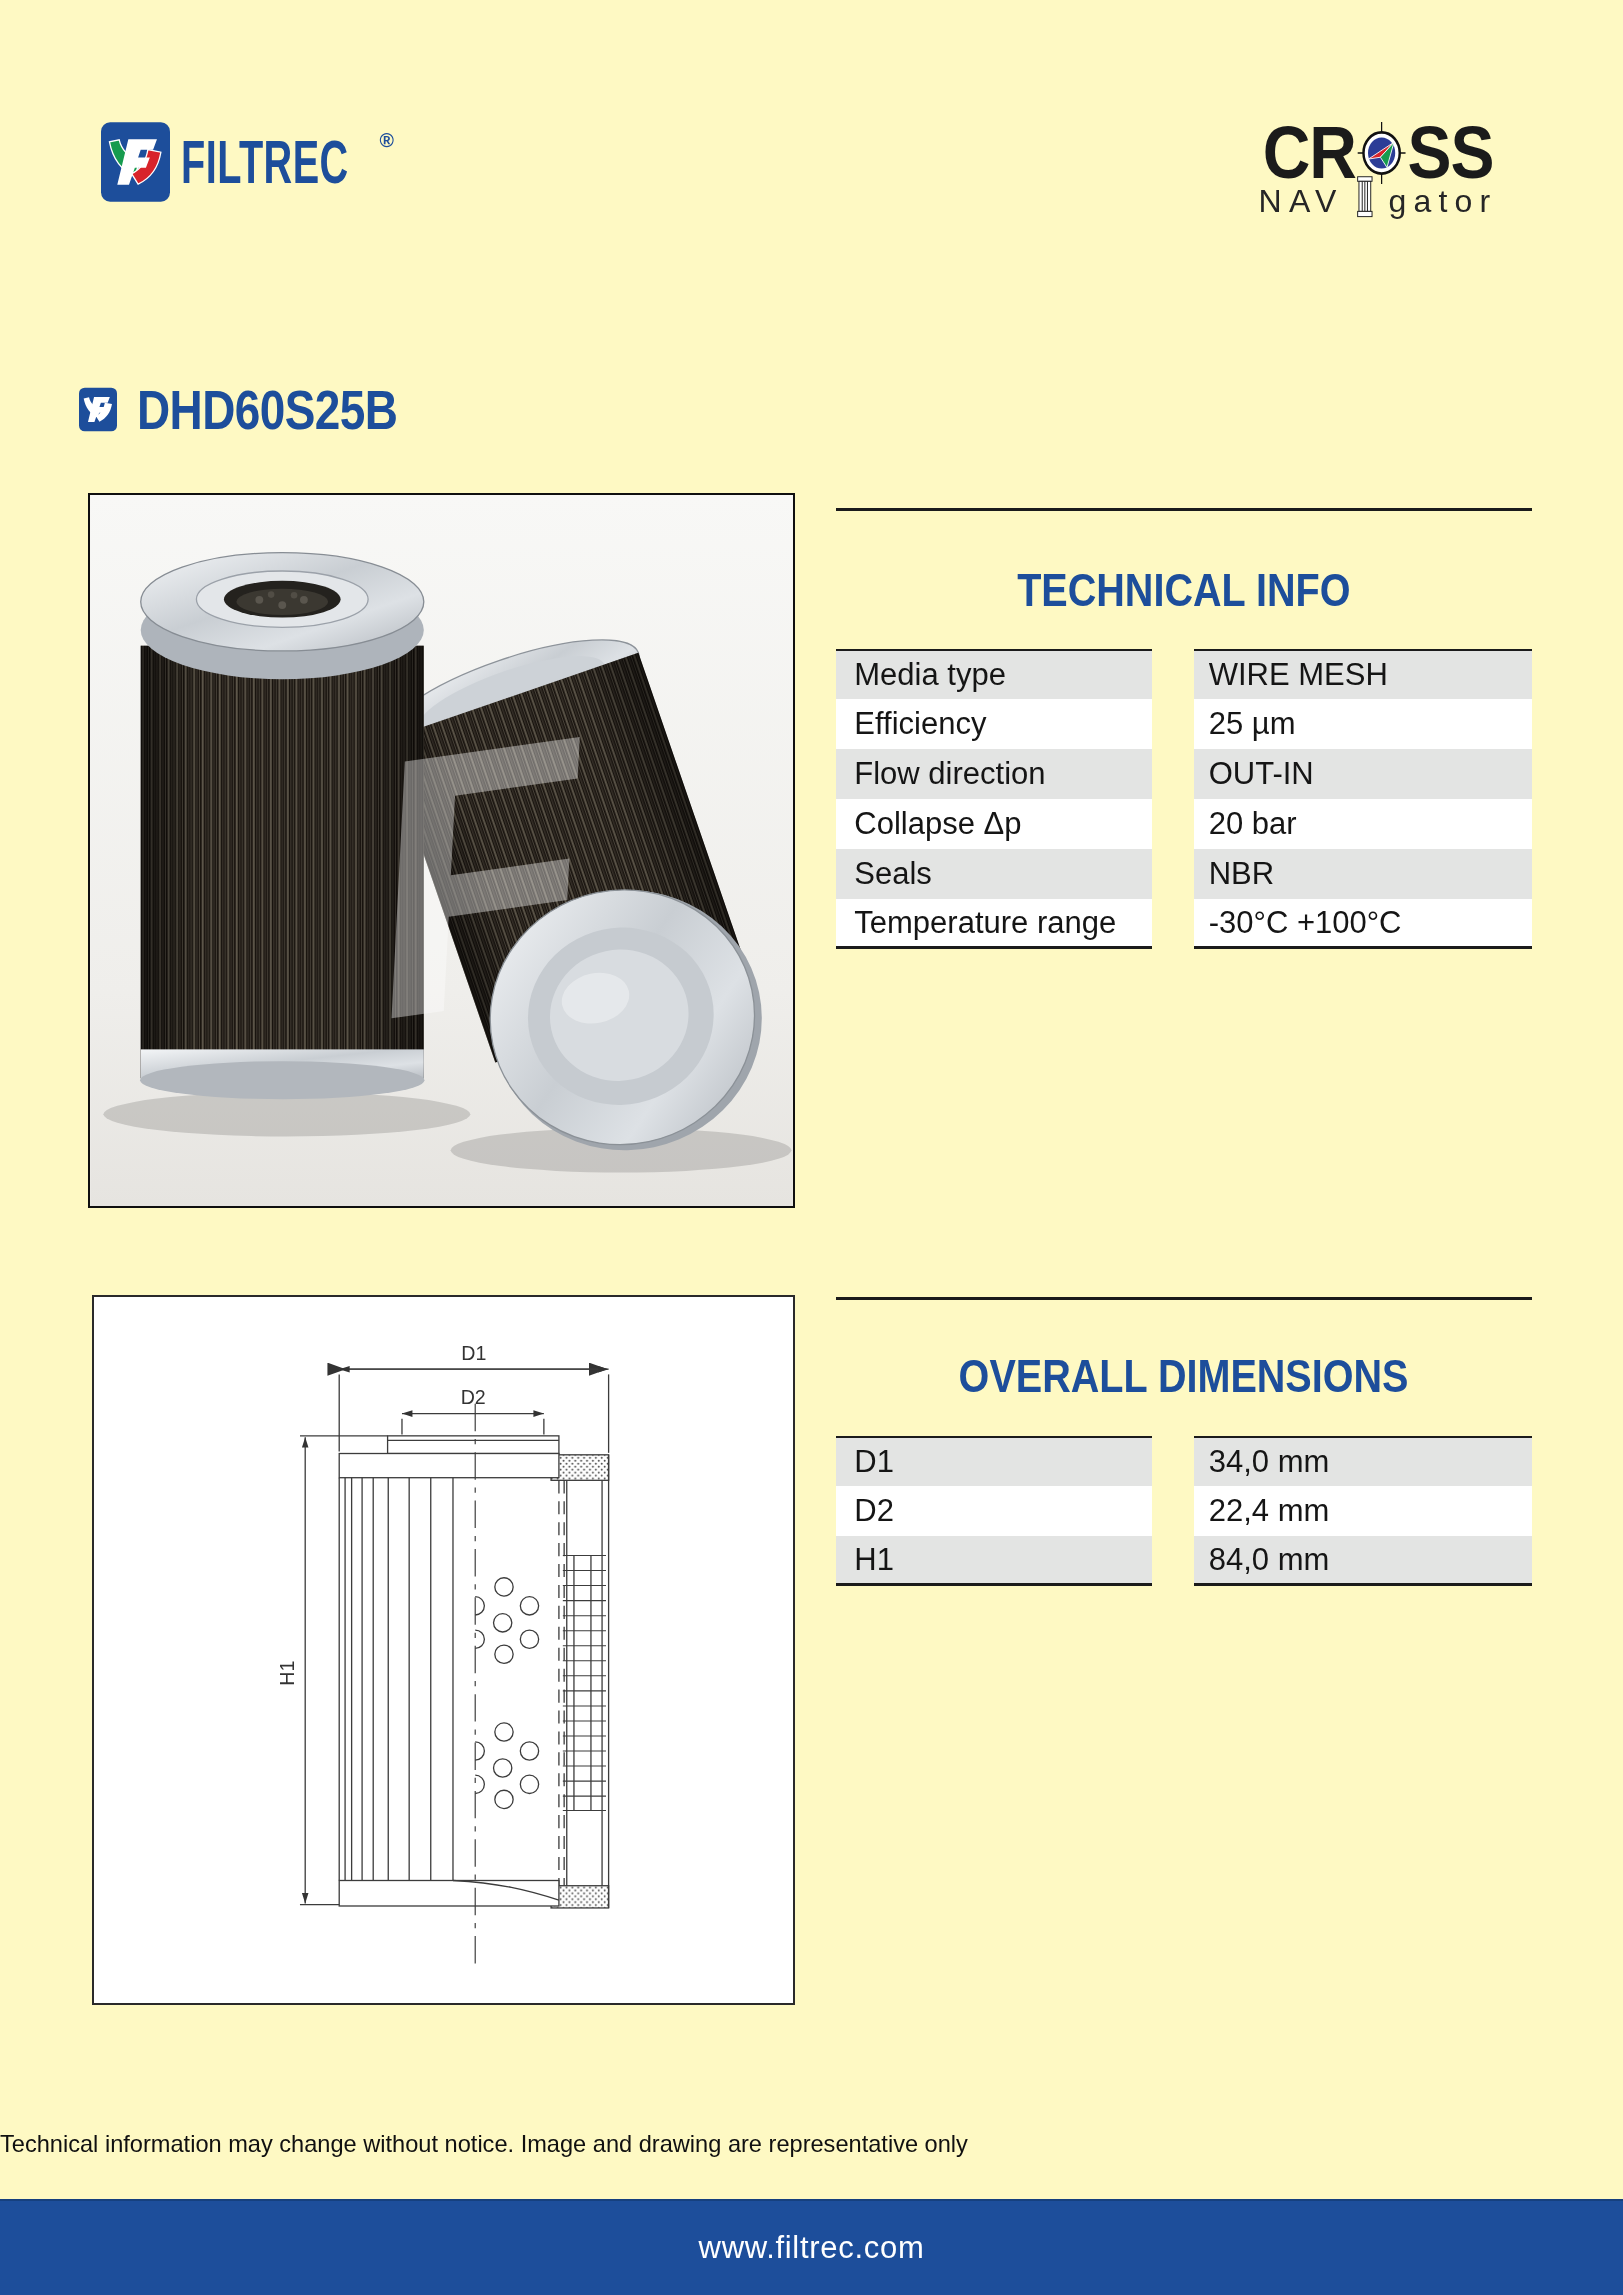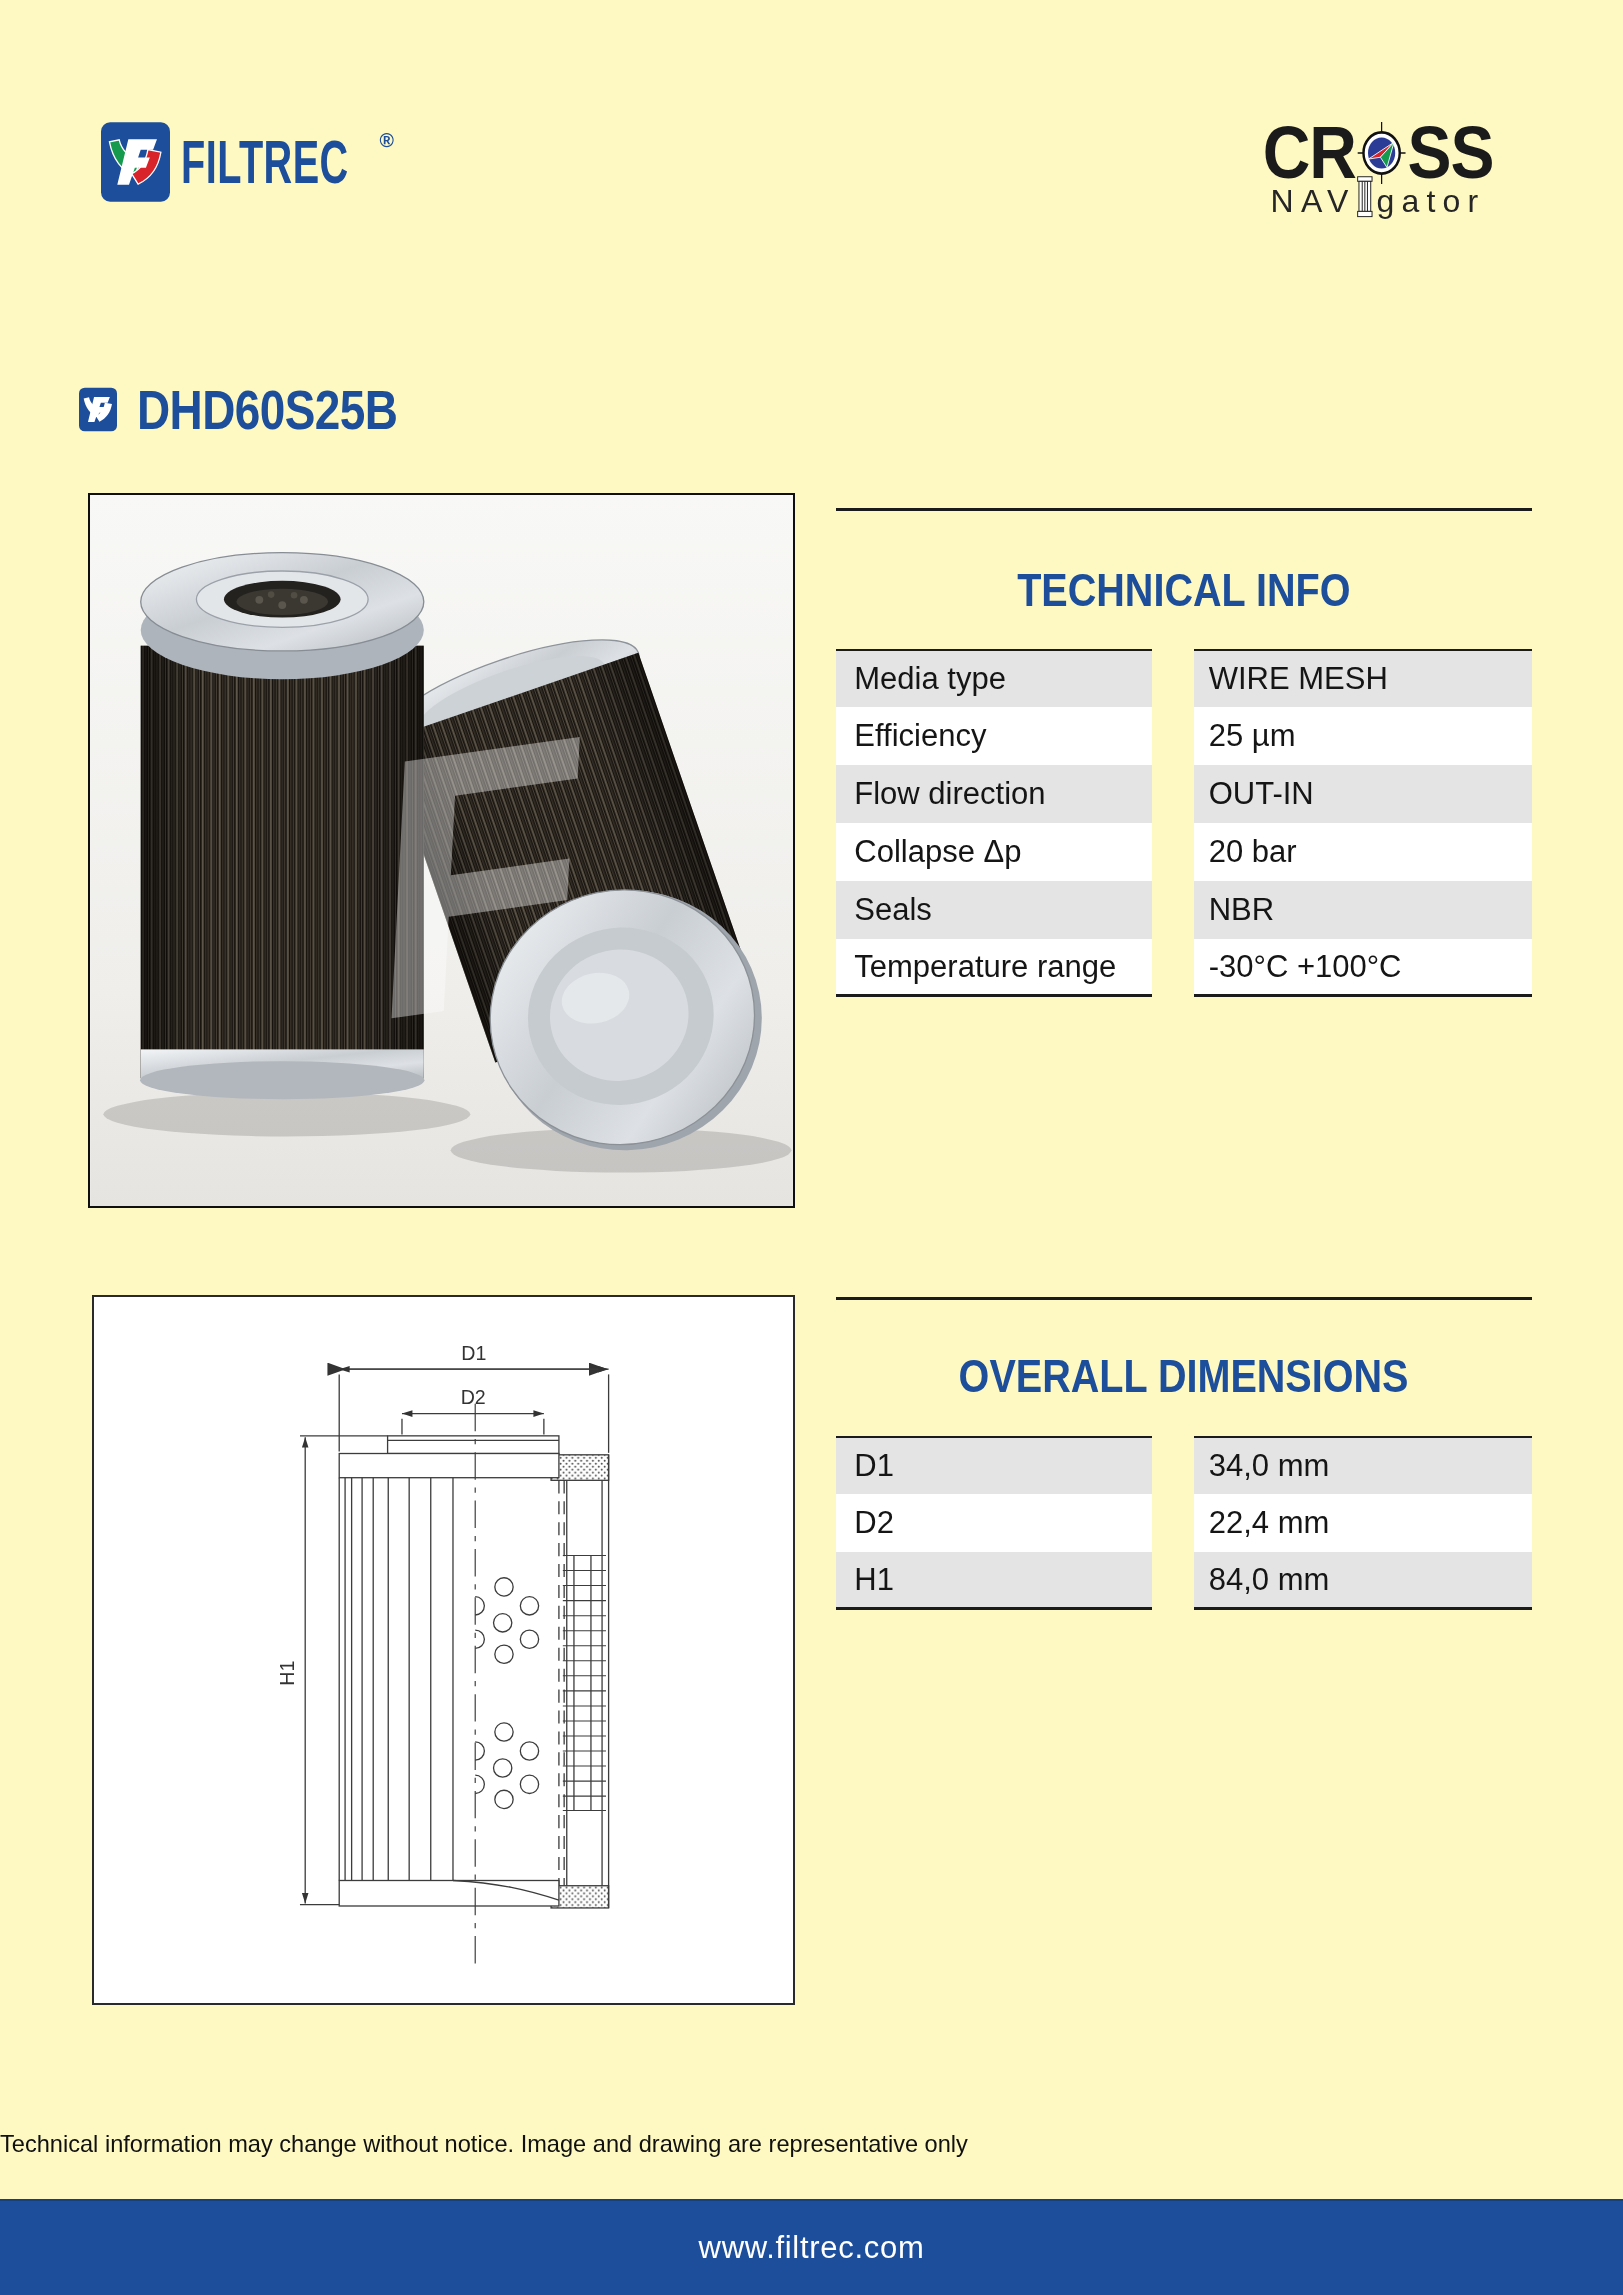--- a/index.html
+++ b/index.html
@@ -11,21 +11,21 @@
   .filtrec-logo{position:absolute; left:101px; top:122px; display:flex; align-items:center;}
   .filtrec-word{font-size:62px; font-weight:bold; color:#1d4e9b; letter-spacing:0.7px;
     display:inline-block; transform:scaleX(0.64); transform-origin:left center; margin-left:10.5px; line-height:80px;}
   .filtrec-reg{font-size:19.6px; color:#1d4e9b; font-weight:bold; position:relative; top:-22px; left:-63px;}
   
   .cross-logo{position:absolute; left:1247px; top:116px; width:262px;}
   .cross-row1{display:flex; align-items:center; justify-content:center;
     transform:scaleX(0.88); transform-origin:center;}
   .cross-letters{font-size:75px; font-weight:bold; color:#1b1b1b; letter-spacing:-1.3px; line-height:71px;}
   .cross-compass{width:63px; height:72px; margin:0 1.3px; position:relative; top:1.3px;}
-  .cross-row2{display:flex; align-items:flex-start; justify-content:center; margin-top:-3.9px;}
+  .cross-row2{display:flex; align-items:flex-start; justify-content:center; margin-top:-3.9px;gap:12px;}
   .cross-sub{font-size:32px; color:#262626; letter-spacing:7.2px; line-height:34px;}
   .cross-pillar{width:15.7px; height:42px; margin:-7.9px 3.9px 0 1.3px;}
   
   .product-title{position:absolute; left:79px; top:377px; display:flex; align-items:center;}
   .title-icon{width:38px; height:51px;}
   .title-text{font-size:56px; font-weight:bold; color:#1d4e9b; margin-left:19.6px;
     display:inline-block; transform:scaleX(0.82); transform-origin:left center; letter-spacing:-0.7px;}
   
   .photo-box{position:absolute; left:88px; top:493px; width:707px; height:715px;
     border:2.6px solid #0f0f0f; box-sizing:border-box; background:#f4f3f1;}
@@ -34,21 +34,21 @@
   .photo-box svg,.drawing-box svg{display:block; width:100%; height:100%;}
   
   .rule{position:absolute; left:836px; width:696px; height:2.6px; background:#1b1b1b;}
   .rule-tech{top:508px;} .rule-dim{top:1297px;}
   .section-title{position:absolute; left:836px; width:696px; text-align:center;
     font-size:46px; font-weight:bold; color:#1d4e9b; line-height:50px;}
   .section-title span{display:inline-block; transform:scaleX(0.86); transform-origin:center;}
   .tech-title{top:565px;} .dim-title{top:1351px;}
   .tbl{position:absolute; left:836px; width:696px;}
   .tbl-tech{top:649px;} .tbl-dim{top:1436px;}
-  .trow{display:flex; height:58px;gap:36px;}
+  .trow{display:flex; height:50px;gap:36px;}
   .cell{display:flex; align-items:center; box-sizing:border-box; font-size:31px; color:#151515; background:#ffffff;}
   .cell.lab{width:333px; margin-right:5.9px; padding-left:18.3px;}
   .cell.val{width:357px; padding-left:15px;}
   .trow:nth-child(odd) .cell{background:#e3e4e3;}
   .trow:first-child .cell{border-top:2.6px solid #1b1b1b;}
   .trow:last-child .cell{border-bottom:3.3px solid #1b1b1b;}
   
   .disclaimer{position:absolute; left:0; top:2131px; width:1623px; text-align:left;
     font-size:23.6px; color:#101010;}
   .footer-bar{position:absolute; left:0; top:2199px; width:1623px; height:96px;

